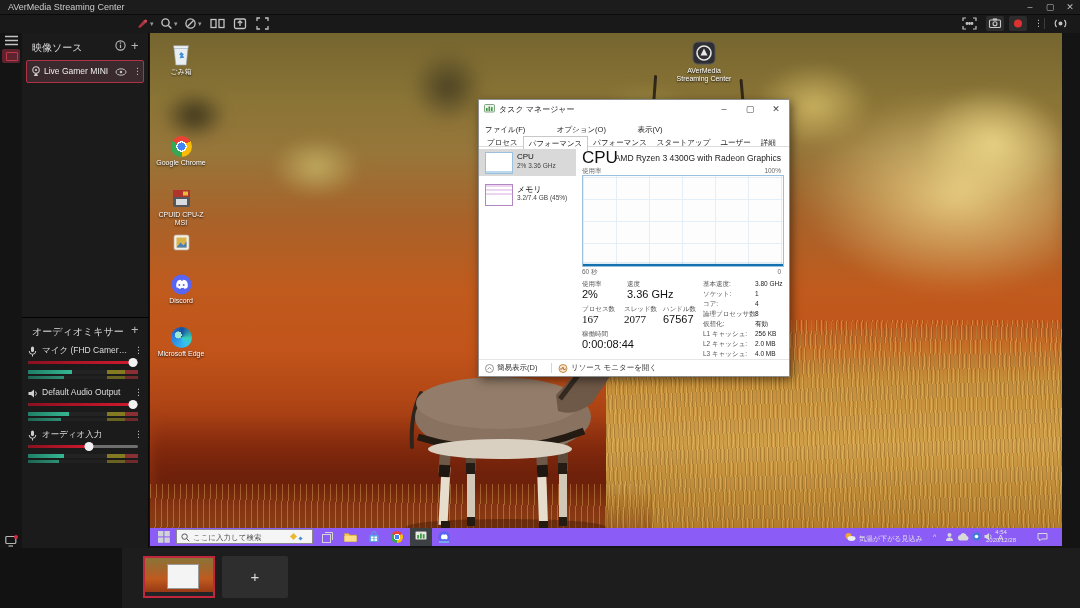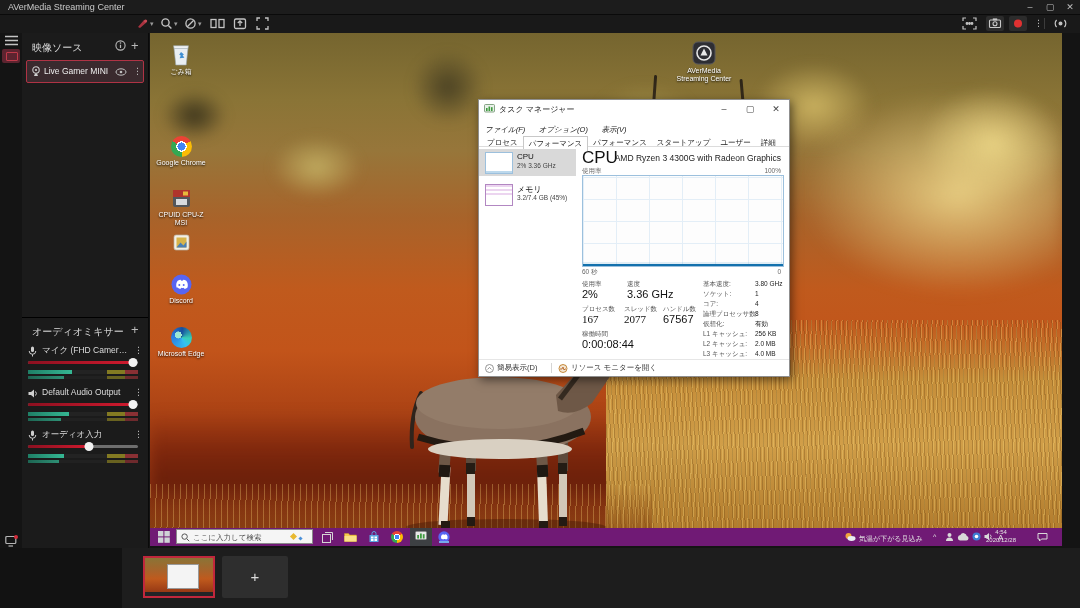--- a/index.html
+++ b/index.html
@@ -67,21 +67,21 @@
   
   .dicon{position:absolute;width:58px;text-align:center;}
   .dicon .glyph{margin:0 auto;}
   .dicon .dlbl{margin-top:2px;font-size:7px;color:#fff;text-shadow:0 1px 2px #000;line-height:8px;}
   
   .tm{position:absolute;left:328px;top:66px;width:310px;height:276px;background:#fff;border:1px solid #8f8f8f;box-shadow:2px 3px 9px rgba(0,0,0,.5);font-family:"Liberation Sans","DejaVu Sans",sans-serif;}
   .tm-titlebar{position:absolute;left:0;top:0;width:100%;height:18px;background:#fff;}
   .tm-title{position:absolute;left:20px;top:4px;font-size:8px;color:#222;}
   .tm-ctl{position:absolute;top:0;width:26px;height:18px;text-align:center;font-size:9px;color:#444;line-height:18px;}
   .tm-menu{position:absolute;left:0;top:18px;width:100%;height:13px;}
-  .tm-menu span{font-size:7.5px;color:#222;margin-right:9px;font-style:italic;}
+  .tm-menu span{font-size:7.5px;color:#222;margin-right:27px;}
   .tm-tabs{position:absolute;left:0;top:31px;width:100%;height:15px;border-bottom:1px solid #dcdcdc;}
   .tm-tab{display:inline-block;font-size:7.5px;color:#222;padding:2px 5px 2px 5px;}
   .tm-tab.active{border:1px solid #c8c8c8;border-bottom:1px solid #fff;background:#fff;position:relative;top:1px;}
   .tm-side-item{position:absolute;left:0;width:97px;}
   .tm-side-item.sel{background:#d9d9d9;}
   .mini{position:absolute;left:6px;top:3px;width:26px;height:20px;background:#fff;}
   .tm-sname{position:absolute;left:38px;top:3px;font-size:8px;color:#111;white-space:nowrap;}
   .tm-sline{position:absolute;left:38px;font-size:6.5px;color:#444;white-space:nowrap;}
   .tm-big{position:absolute;font-size:17px;color:#111;}
   .tm-sub{position:absolute;font-size:8.5px;color:#222;}
@@ -92,21 +92,21 @@
   .cpuline{position:absolute;left:0;bottom:0;width:100%;height:2px;background:#1371ad;}
   .cpufill{position:absolute;left:0;bottom:0;width:100%;height:4px;background:rgba(17,125,187,.12);}
   .stat-l{position:absolute;font-size:6.5px;color:#555;white-space:nowrap;}
   .stat-v{position:absolute;font-size:11px;color:#111;white-space:nowrap;}
   .spec-l{position:absolute;font-size:6.5px;color:#555;white-space:nowrap;}
   .spec-v{position:absolute;font-size:6.5px;color:#222;white-space:nowrap;}
   .tm-foot{position:absolute;left:0;bottom:0;width:100%;height:16px;border-top:1px solid #e6e6e6;}
   .tm-foot .txt{font-size:7.5px;color:#333;}
   .link{color:#0b61a4;}
   
-  .taskbar{position:absolute;left:0;bottom:0;width:100%;height:18px;background:#701a75;}
+  .taskbar{position:absolute;left:0;bottom:0;width:100%;height:18px;background:#8b5cf6;}
   .tb-ic{position:absolute;top:2px;}
   .searchbox{position:absolute;left:26px;top:1px;width:137px;height:15px;background:#f5f5f5;border:1px solid #8a8a8a;box-sizing:border-box;}
   .searchbox .stxt{position:absolute;left:16px;top:3px;font-size:7.5px;color:#4d4d4d;white-space:nowrap;}
   .spark{position:absolute;width:5px;height:5px;transform:rotate(45deg);}
   .tray-t{font-size:7px;color:#e2e2e2;white-space:nowrap;}
   .clock{position:absolute;right:46px;top:1px;text-align:center;font-size:6px;color:#e2e2e2;line-height:7.5px;}
   .underline{position:absolute;bottom:0;height:2px;background:#76a9ea;}
   
   .strip{position:absolute;left:0;top:548px;width:1080px;height:60px;background:#121212;}
   .strip-panel{position:absolute;left:122px;top:0;width:958px;height:60px;background:#1d1d1d;}

